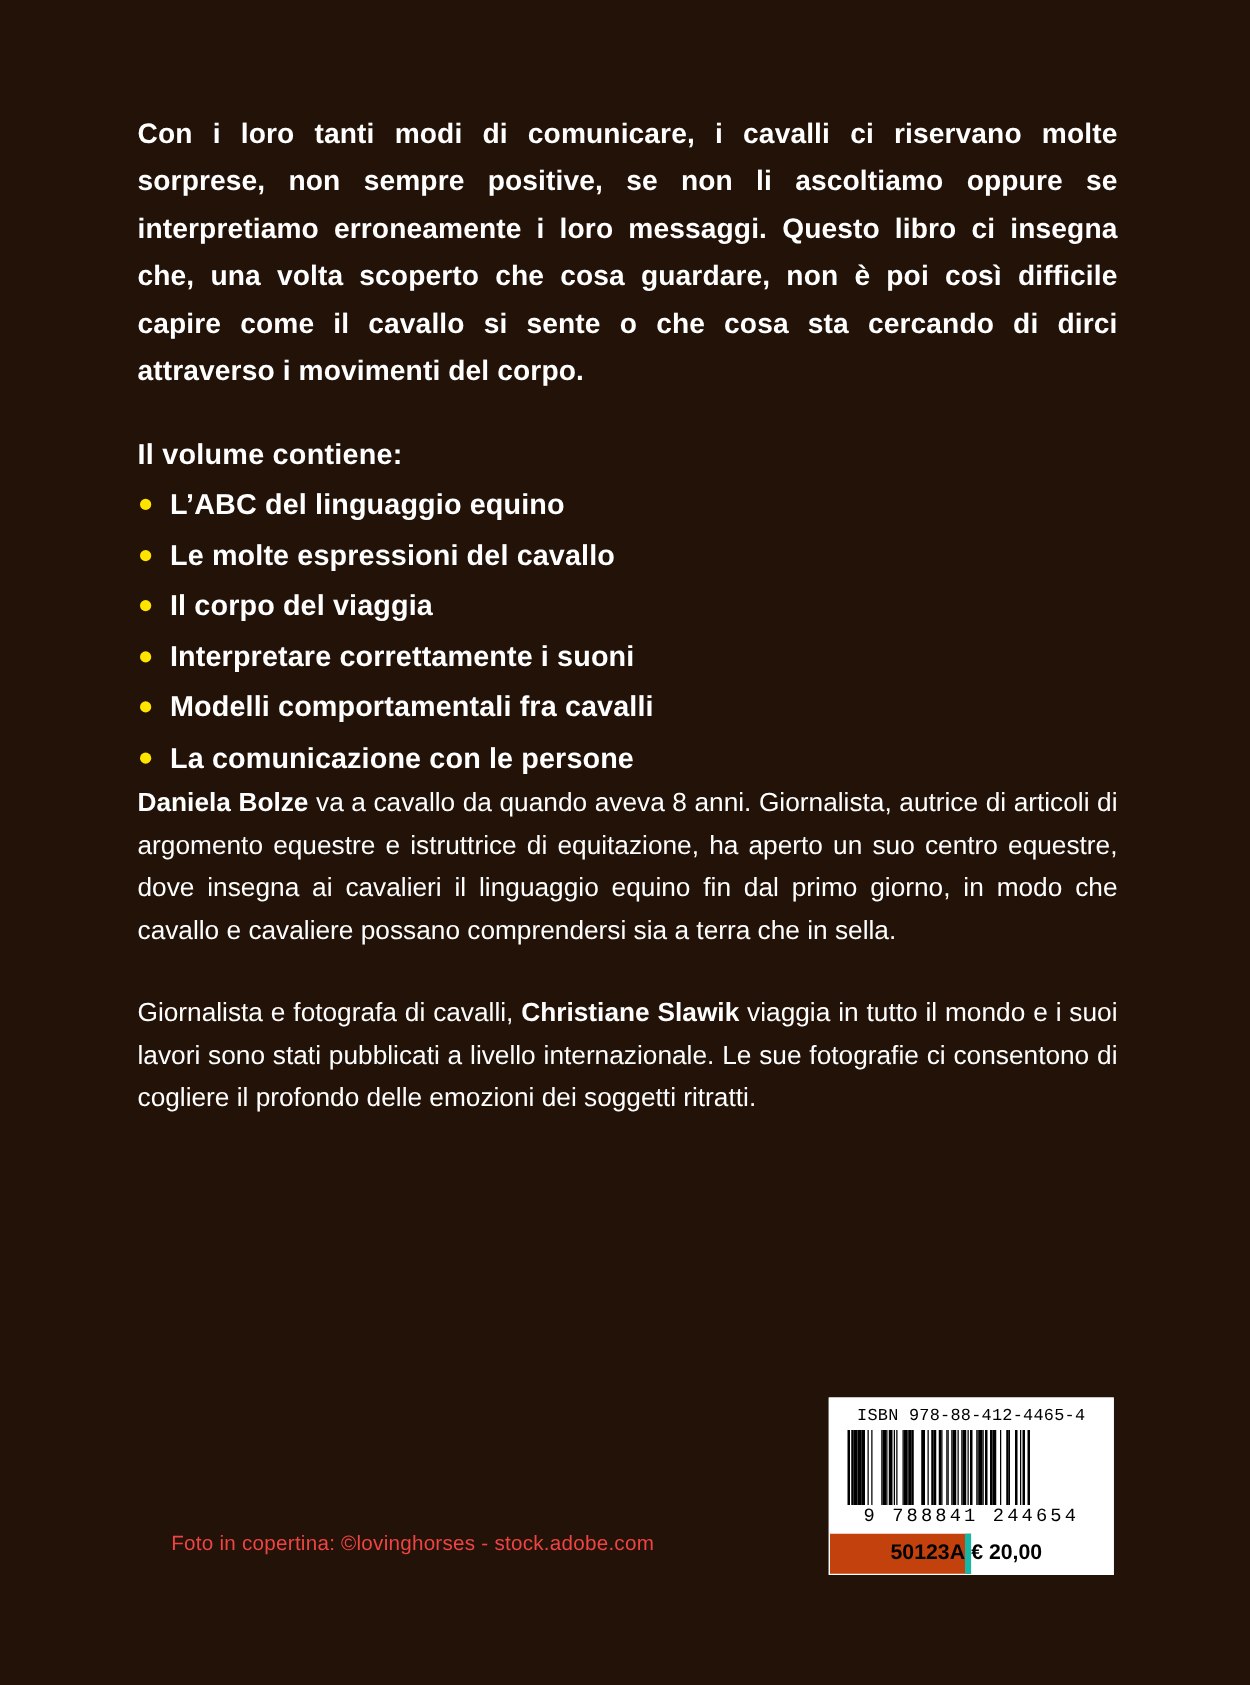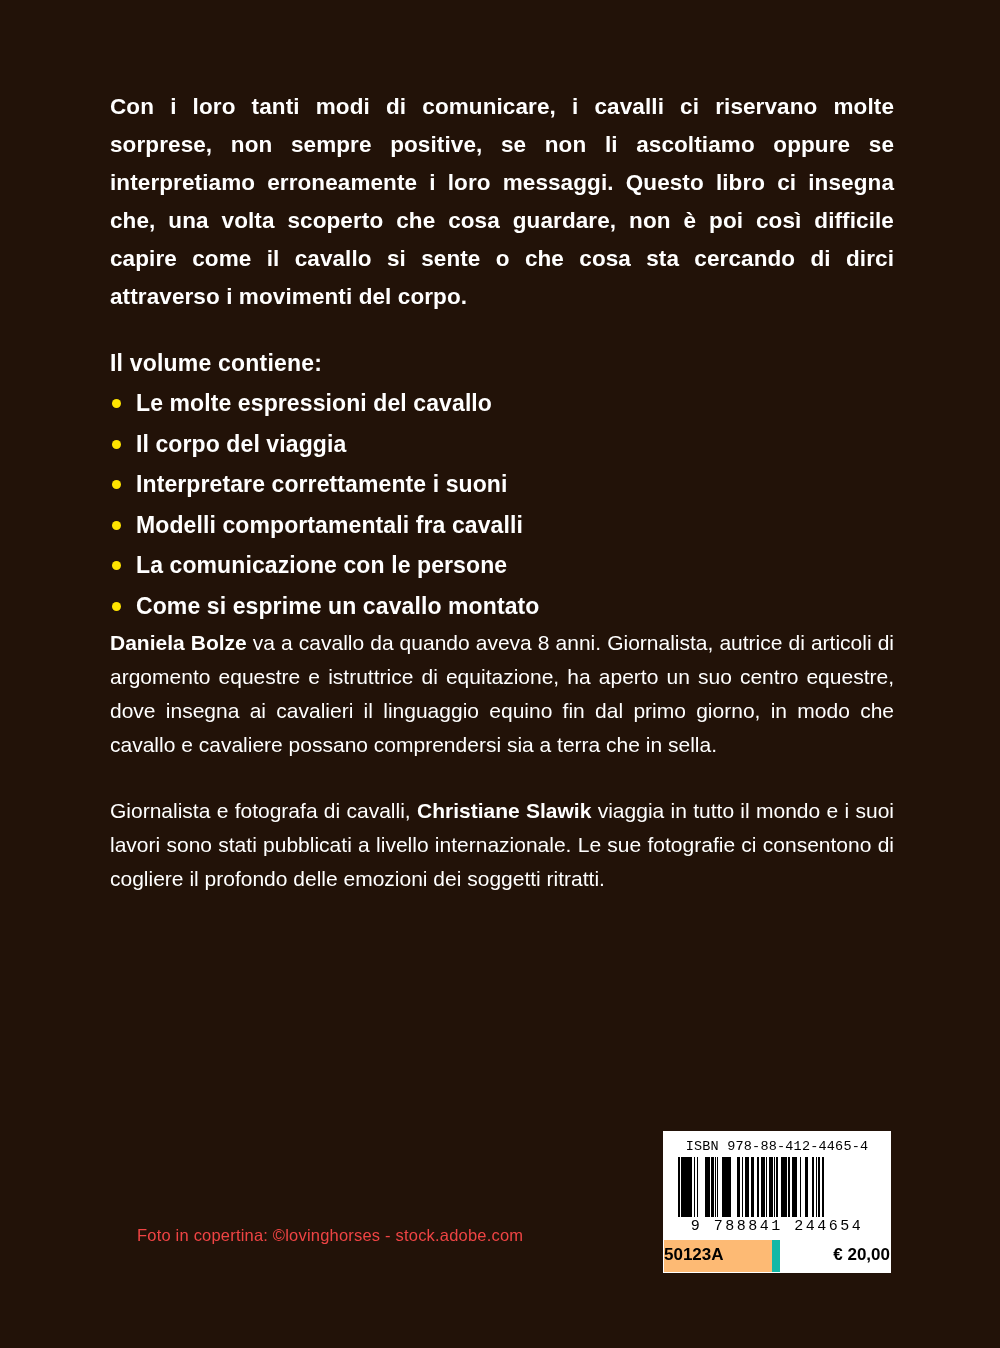--- a/index.html
+++ b/index.html
@@ -90,21 +90,20 @@
   
   .barcode-box {
     position: absolute;
     left: 651px;
     top: 1118px;
     width: 228px;
     background: #ffffff;
     border: 1px solid #ffffff;
     box-sizing: border-box;
     padding: 0;
-    margin-top: 13px;
   }
 
   .isbn-text {
     font-family: "Liberation Mono", monospace;
     font-size: 13.5px;
     color: #000000;
     text-align: center;
     padding: 7px 0 3px 0;
     letter-spacing: 0.2px;
   }
@@ -132,37 +131,37 @@
     padding: 1px 0 4px 0;
   }
 
   .price-row {
     display: flex;
     border-top: 1px solid #ffffff;
   }
 
   .code-cell {
     flex: 0 0 108px;
-    background: #fdba74;
+    background: #c2410c;
     color: #000;
     font-weight: 700;
     font-size: 17px;
-    text-align: left;
+    text-align: right;
     padding: 5px 0 7px 0;
-    border-right: 8px solid #14b8a6;
+    border-right: 5px solid #14b8a6;
     font-family: "Liberation Sans", sans-serif;
   }
 
   .price-cell {
     flex: 1;
     background: #ffffff;
     color: #000;
     font-weight: 700;
     font-size: 17px;
-    text-align: right;
+    text-align: left;
     padding: 5px 0 7px 0;
     font-family: "Liberation Sans", sans-serif;
   }
 
   .credit {
     position: absolute;
     left: 125px;
     top: 1226px;
     font-size: 16.5px;
     color: #ef4444;
@@ -174,26 +173,26 @@
 
 <div class="page">
 
   <div class="content">
 
     <p class="blurb">Con i loro tanti modi di comunicare, i cavalli ci riservano molte sorprese, non sempre positive, se non li ascoltiamo oppure se interpretiamo erroneamente i loro messaggi. Questo libro ci insegna che, una volta scoperto che cosa guardare, non è poi così difficile capire come il cavallo si sente o che cosa sta cercando di dirci attraverso i movimenti del corpo.</p>
 
     <div class="contents-head">Il volume contiene:</div>
 
     <ul class="contents-list">
+      <li>L’ABC del linguaggio equino</li>
       <li>Le molte espressioni del cavallo</li>
       <li>Il corpo del viaggia</li>
       <li>Interpretare correttamente i suoni</li>
       <li>Modelli comportamentali fra cavalli</li>
       <li>La comunicazione con le persone</li>
-      <li>Come si esprime un cavallo montato</li>
     </ul>
 
     <p class="bio first"><b>Daniela Bolze</b><span> va a cavallo da quando aveva 8 anni. Giornalista, autrice di articoli di argomento equestre e istruttrice di equitazione, ha aperto un suo centro equestre, dove insegna ai cavalieri il linguaggio equino fin dal primo giorno, in modo che cavallo e cavaliere possano comprendersi sia a terra che in sella.</span></p>
 
     <p class="bio second"><span>Giornalista e fotografa di cavalli, </span><b>Christiane Slawik</b><span> viaggia in tutto il mondo e i suoi lavori sono stati pubblicati a livello internazionale. Le sue fotografie ci consentono di cogliere il profondo delle emozioni dei soggetti ritratti.</span></p>
 
   </div>
 
   <div class="barcode-box">
     <div class="isbn-text">ISBN 978-88-412-4465-4</div>

